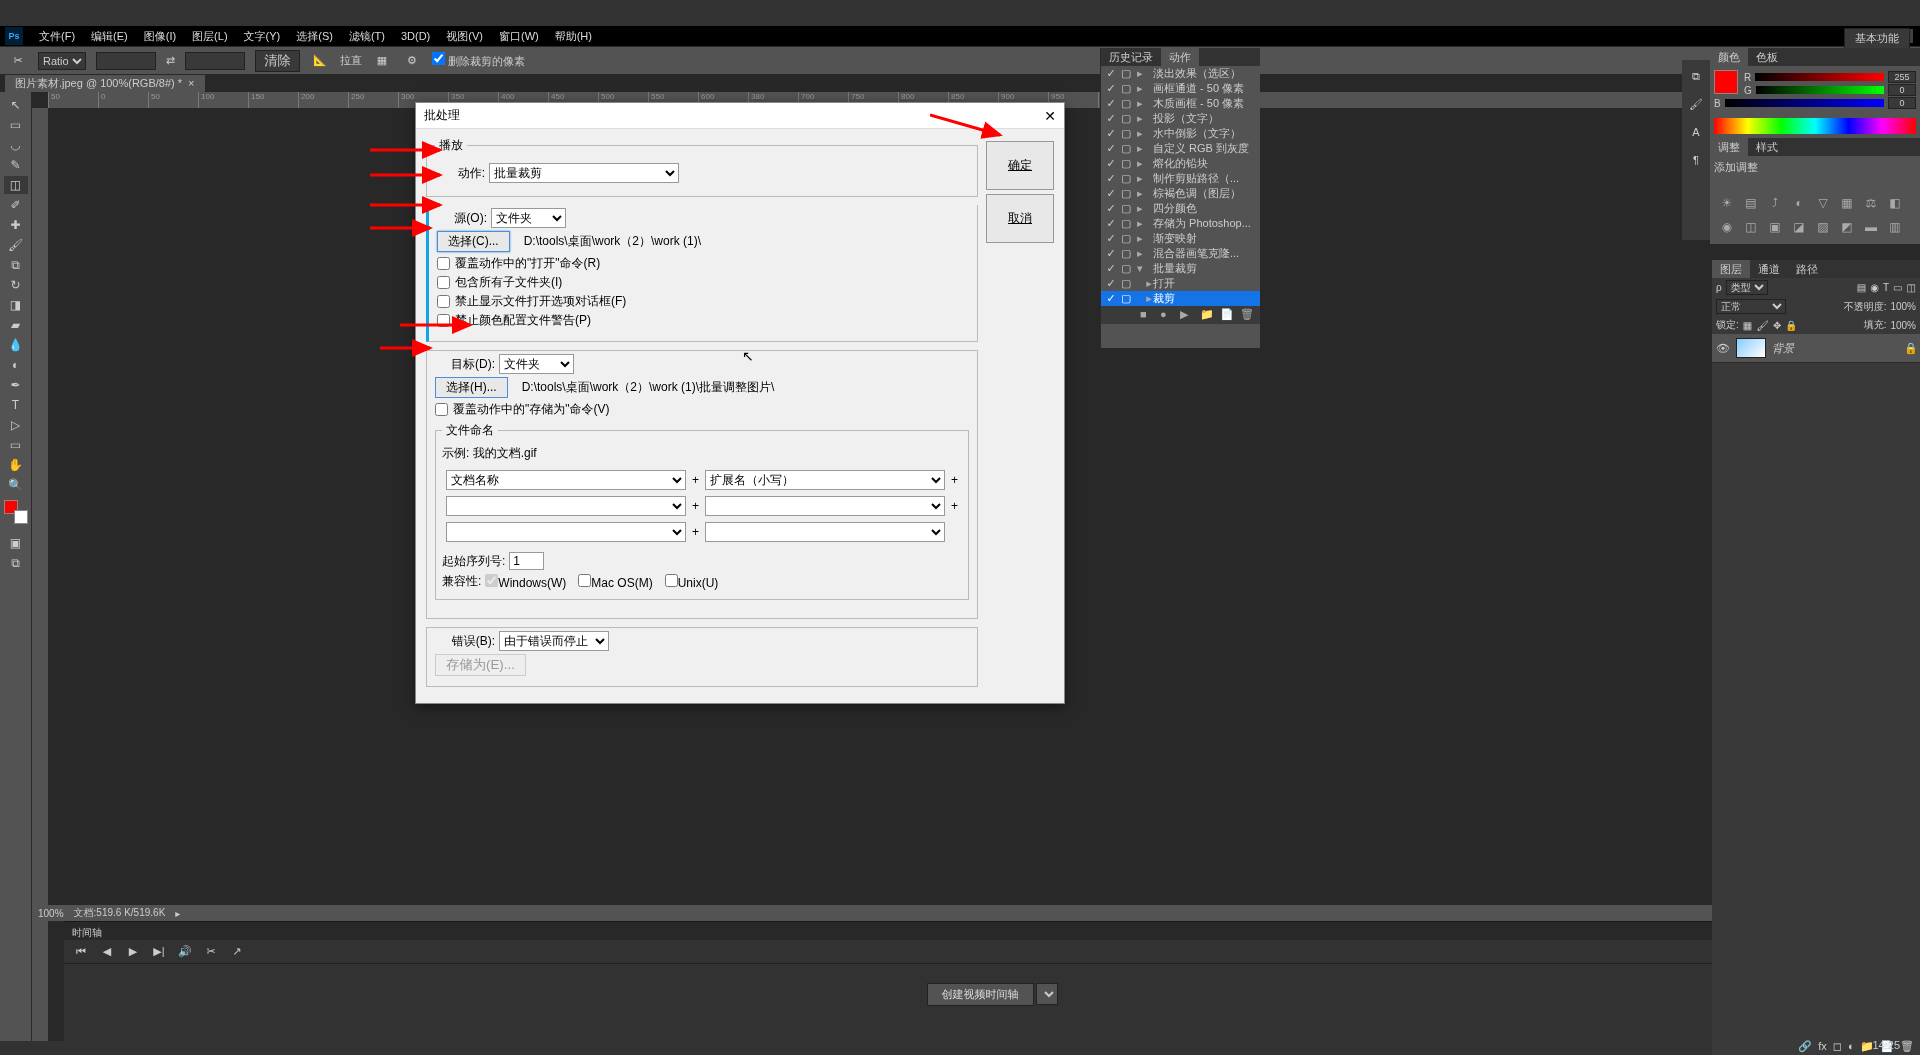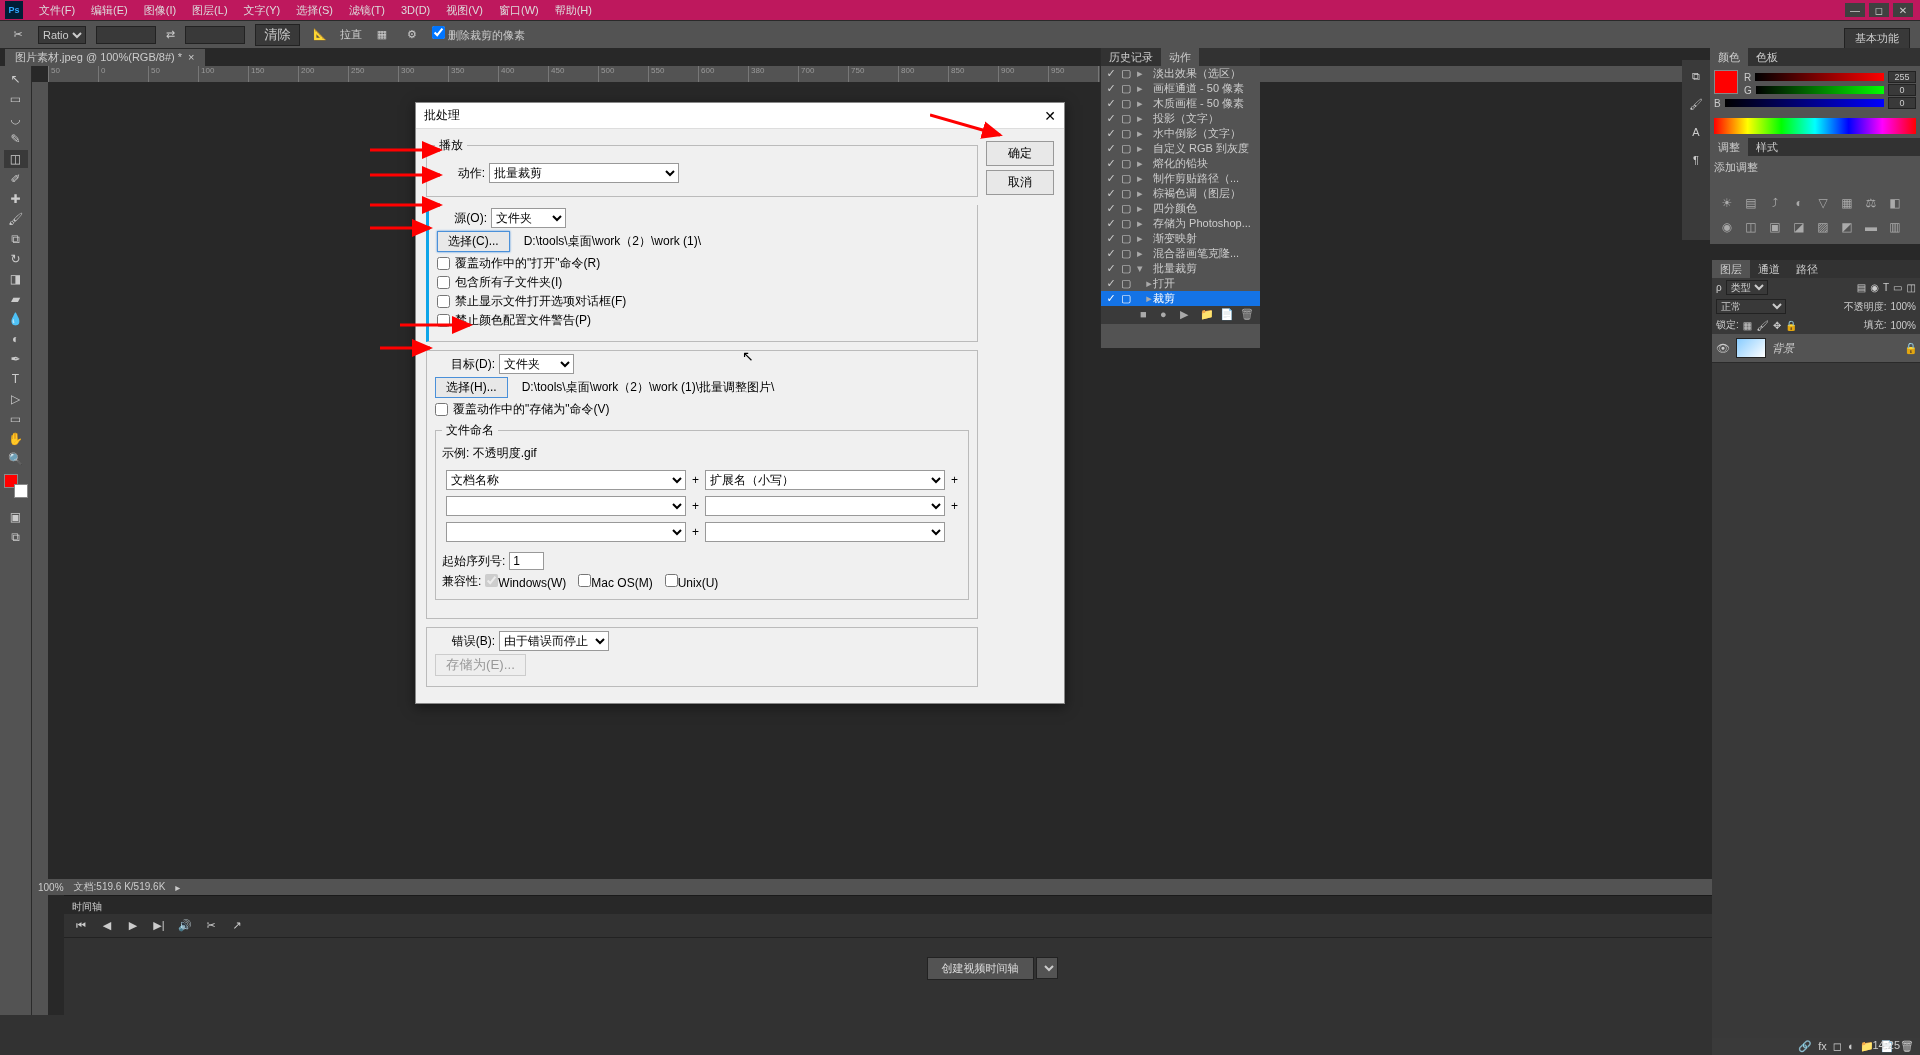--- a/index.html
+++ b/index.html
@@ -1,19 +1,19 @@
 <!DOCTYPE html>
 <html><head>
 <meta charset="utf-8">
 <style>
 * { margin: 0; padding: 0; box-sizing: border-box; font-family: "Microsoft YaHei", sans-serif; }
 body { background: #323232; color: #ccc; font-size: 11px; overflow: hidden; width: 1920px; height: 1055px; position: relative; }
 
 
-.menubar { background: #be185d; height: 20px; display: flex; align-items: center; padding: 0 5px; }
+.menubar { background: #000000; height: 20px; display: flex; align-items: center; padding: 0 5px; margin-top: 26px; }
 .menubar .ps-logo { width: 18px; height: 18px; background: #001e36; color: #31a8ff; font-size: 9px; font-weight: bold; display: flex; align-items: center; justify-content: center; margin-right: 8px; }
 .menubar .menu-item { padding: 2px 8px; cursor: pointer; color: #ddd; }
 .menubar .spacer { flex: 1; }
 .menubar .win-btn { width: 20px; height: 14px; margin: 0 2px; background: #404040; display: flex; align-items: center; justify-content: center; font-size: 10px; cursor: pointer; }
 
 
 .optbar { background: #535353; height: 28px; display: flex; align-items: center; padding: 0 8px; gap: 10px; border-top: 1px solid #2a2a2a; }
 .optbar .icon-btn { width: 20px; height: 20px; display: flex; align-items: center; justify-content: center; color: #ccc; cursor: pointer; }
 .optbar select { background: #393939; color: #ccc; border: 1px solid #222; font-size: 11px; height: 18px; }
 .optbar input[type=text] { background: #393939; color: #ccc; border: 1px solid #222; font-size: 11px; height: 18px; width: 60px; }
@@ -98,21 +98,21 @@
 .layers-panel .layer-item .lock { width: 12px; }
 .layers-panel .lp-footer { display: flex; justify-content: flex-end; gap: 6px; padding: 2px 6px; background: #3a3a3a; }
 
 
 .dialog { position: absolute; left: 415px; top: 102px; width: 650px; background: #f0f0f0; color: #000; border: 1px solid #888; font-size: 12px; box-shadow: 0 3px 12px rgba(0,0,0,.5); }
 .dialog .titlebar { background: #fff; padding: 4px 8px; display: flex; justify-content: space-between; align-items: center; border-bottom: 1px solid #ddd; }
 .dialog .titlebar .close { cursor: pointer; font-size: 14px; }
 .dialog .body { padding: 8px 10px; display: flex; gap: 8px; }
 .dialog .left-col { flex: 1; }
 .dialog .right-col { width: 70px; display: flex; flex-direction: column; gap: 4px; padding-top: 4px; }
-.dialog .right-col button { padding: 3px 4px; background: #e8e8e8; border: 1px solid #999; cursor: pointer; font-size: 12px; }
+.dialog .right-col button { padding: 15px 4px; background: #e8e8e8; border: 1px solid #999; cursor: pointer; font-size: 12px; text-decoration: underline; }
 .dialog fieldset { border: 1px solid #bbb; padding: 6px 8px 10px; margin-bottom: 8px; }
 .dialog legend { padding: 0 4px; font-size: 12px; }
 .dialog .row { display: flex; align-items: center; margin: 3px 0; gap: 4px; }
 .dialog .row label { text-align: right; }
 .dialog .row label.w1 { width: 50px; }
 .dialog select { border: 1px solid #999; background: #fff; font-size: 12px; height: 20px; }
 .dialog select.wide { width: 190px; }
 .dialog select.med { width: 75px; }
 .dialog button.sel { background: #e8e8e8; border: 1px solid #4a90d9; padding: 1px 10px; cursor: pointer; font-size: 12px; box-shadow: 0 0 2px #4a90d9; }
 .dialog button.sel2 { background: #e8e8e8; border: 1px solid #4a90d9; padding: 1px 10px; cursor: pointer; font-size: 12px; }
@@ -542,21 +542,21 @@
           <button class="sel2">选择(H)...</button>
           <span class="path" style="margin-left:10px">D:\tools\桌面\work（2）\work (1)\批量调整图片\</span>
         </div>
         <div class="chk-row">
             <input type="checkbox" style="">
             <span>覆盖动作中的"存储为"命令(V)</span>
           </div>
 
         <fieldset class="naming">
           <legend>文件命名</legend>
-          <div style="margin-bottom:4px">示例: 不透明度.gif</div>
+          <div style="margin-bottom:4px">示例: 我的文档.gif</div>
           <table class="name-grid">
             <tbody>
                 <tr>
               <td><select><option>文档名称</option></select></td>
               <td class="plus">+</td>
               <td><select><option>扩展名（小写）</option></select></td>
               <td class="plus">+</td>
             </tr>
             <tr>
               <td><select><option></option></select></td>

